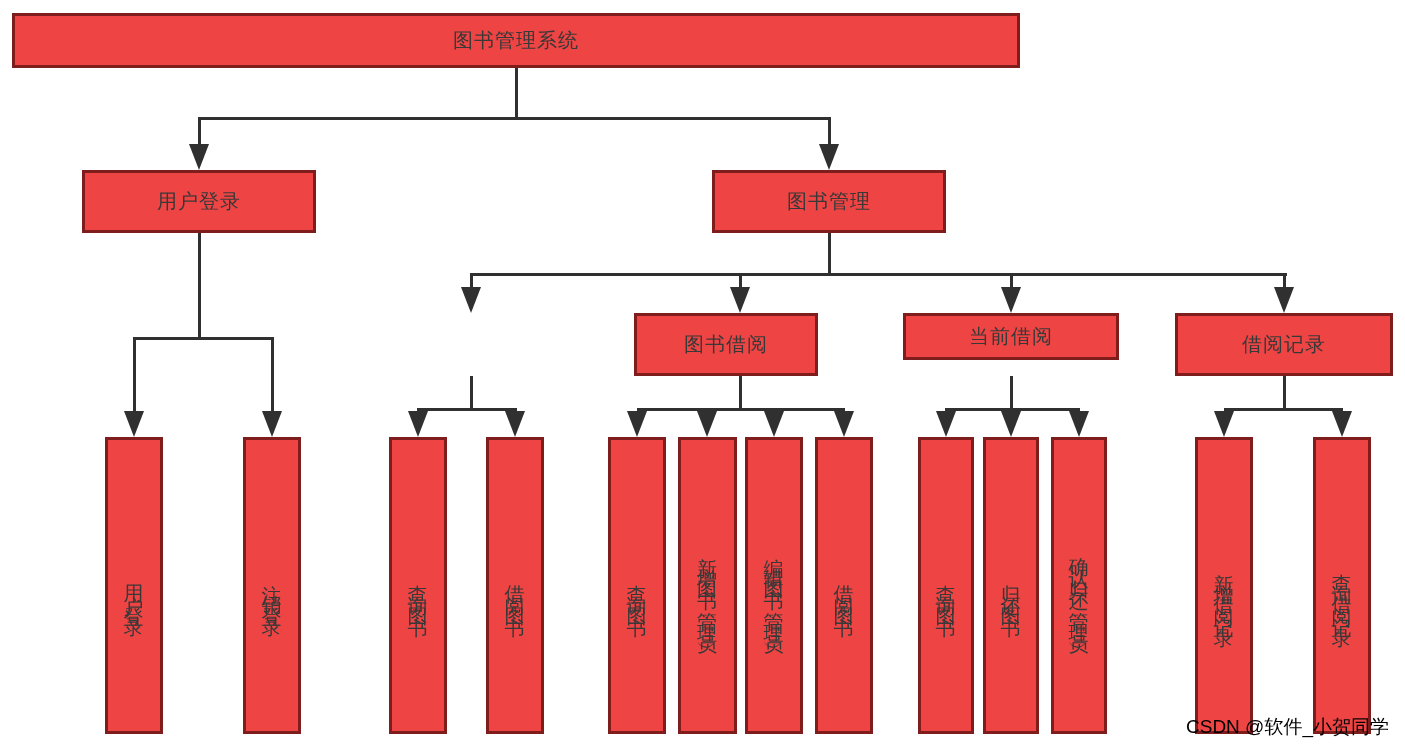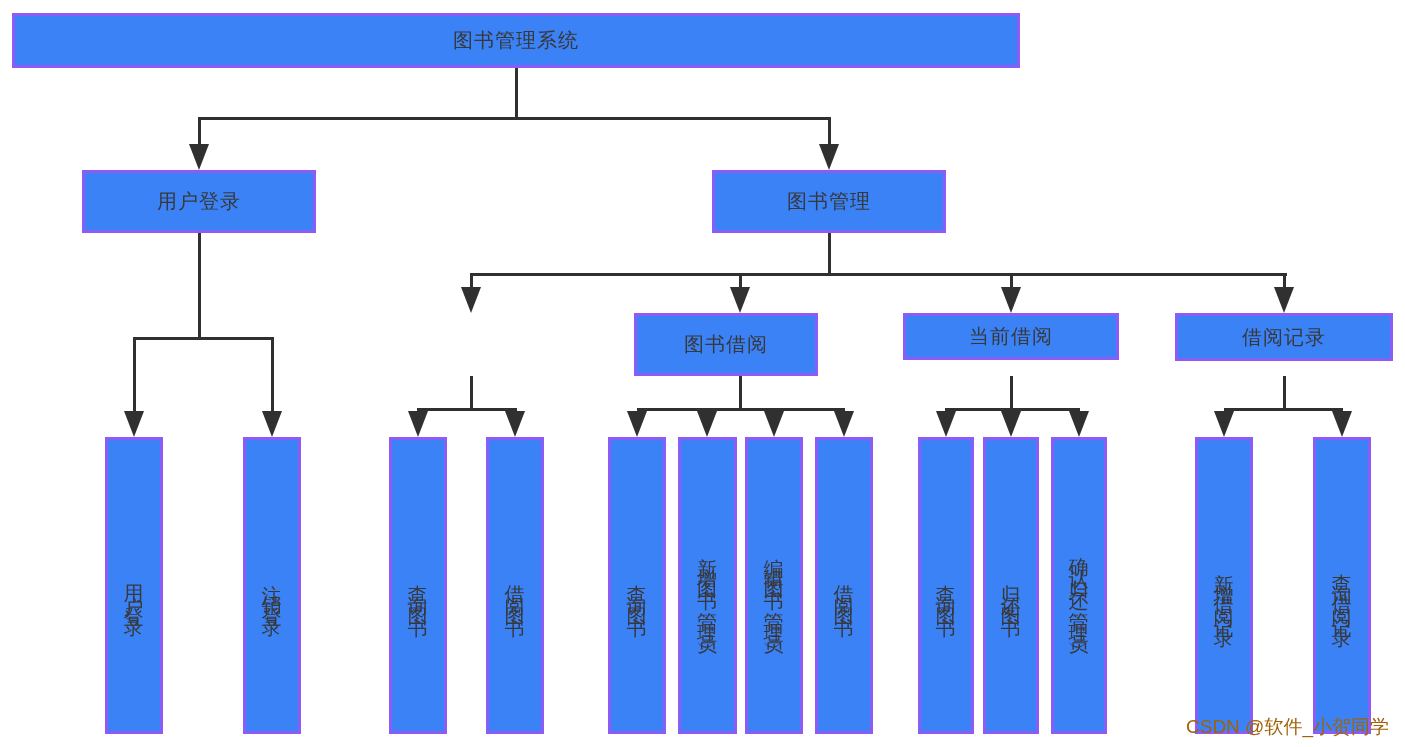--- a/index.html
+++ b/index.html
@@ -2,39 +2,39 @@
 <html><head>
 <meta charset="utf-8">
 <style>
   html,body { margin:0; padding:0; background:#ffffff; }
   body { font-family:"Liberation Sans","DejaVu Sans",sans-serif; }
   #canvas {
     position:relative; width:1405px; height:747px; background:#ffffff;
     overflow:hidden;
   }
   .box {
-    position:absolute; box-sizing:border-box; background:#3b82f6;
-    border:3px solid #8b5cf6; display:flex; align-items:center; justify-content:center;
+    position:absolute; box-sizing:border-box; background:#ef4444;
+    border:3px solid #7f1d1d; display:flex; align-items:center; justify-content:center;
     color:#383838;
   }
   .hlbl { font-size:20px; letter-spacing:1px; white-space:nowrap; }
   .vlbl {
     writing-mode:vertical-rl; text-orientation:mixed;
     font-size:20px; letter-spacing:11px; line-height:1;
     padding-top:11px; 
   }
   .line { position:absolute; background:#303030; }
   .arrow {
     position:absolute; width:0; height:0;
     border-left:10px solid transparent; border-right:10px solid transparent;
     border-top:26px solid #303030;
   }
   .watermark {
     position:absolute; left:1186px; top:714px;
-    font-size:19px; color:#a16207; white-space:nowrap; z-index:5;
+    font-size:19px; color:#000000; white-space:nowrap; z-index:5;
   }
 </style>
 </head>
 <body>
 
 <div id="canvas">
 
   <div class="box" style="left:12px;top:13px;width:1008px;height:55px">
     <span class="hlbl">图书管理系统</span>
   </div>
@@ -70,21 +70,21 @@
   <div class="arrow" style="left:1001px;top:287px"></div>
   <div class="line" style="left:1283px;top:273px;width:3px;height:18px"></div>
   <div class="arrow" style="left:1274px;top:287px"></div>
 
   <div class="box" style="left:634px;top:313px;width:184px;height:63px">
     <span class="hlbl">图书借阅</span>
   </div>
   <div class="box" style="left:903px;top:313px;width:216px;height:47px">
     <span class="hlbl">当前借阅</span>
   </div>
-  <div class="box" style="left:1175px;top:313px;width:218px;height:48px">
+  <div class="box" style="left:1175px;top:313px;width:218px;height:63px">
     <span class="hlbl">借阅记录</span>
   </div>
 
   <div class="line" style="left:470px;top:376px;width:3px;height:35px"></div>
   <div class="line" style="left:417px;top:408px;width:100px;height:3px"></div>
   <div class="arrow" style="left:408px;top:411px"></div>
   <div class="arrow" style="left:505px;top:411px"></div>
 
   <div class="line" style="left:739px;top:376px;width:3px;height:35px"></div>
   <div class="line" style="left:637px;top:408px;width:208px;height:3px"></div>

